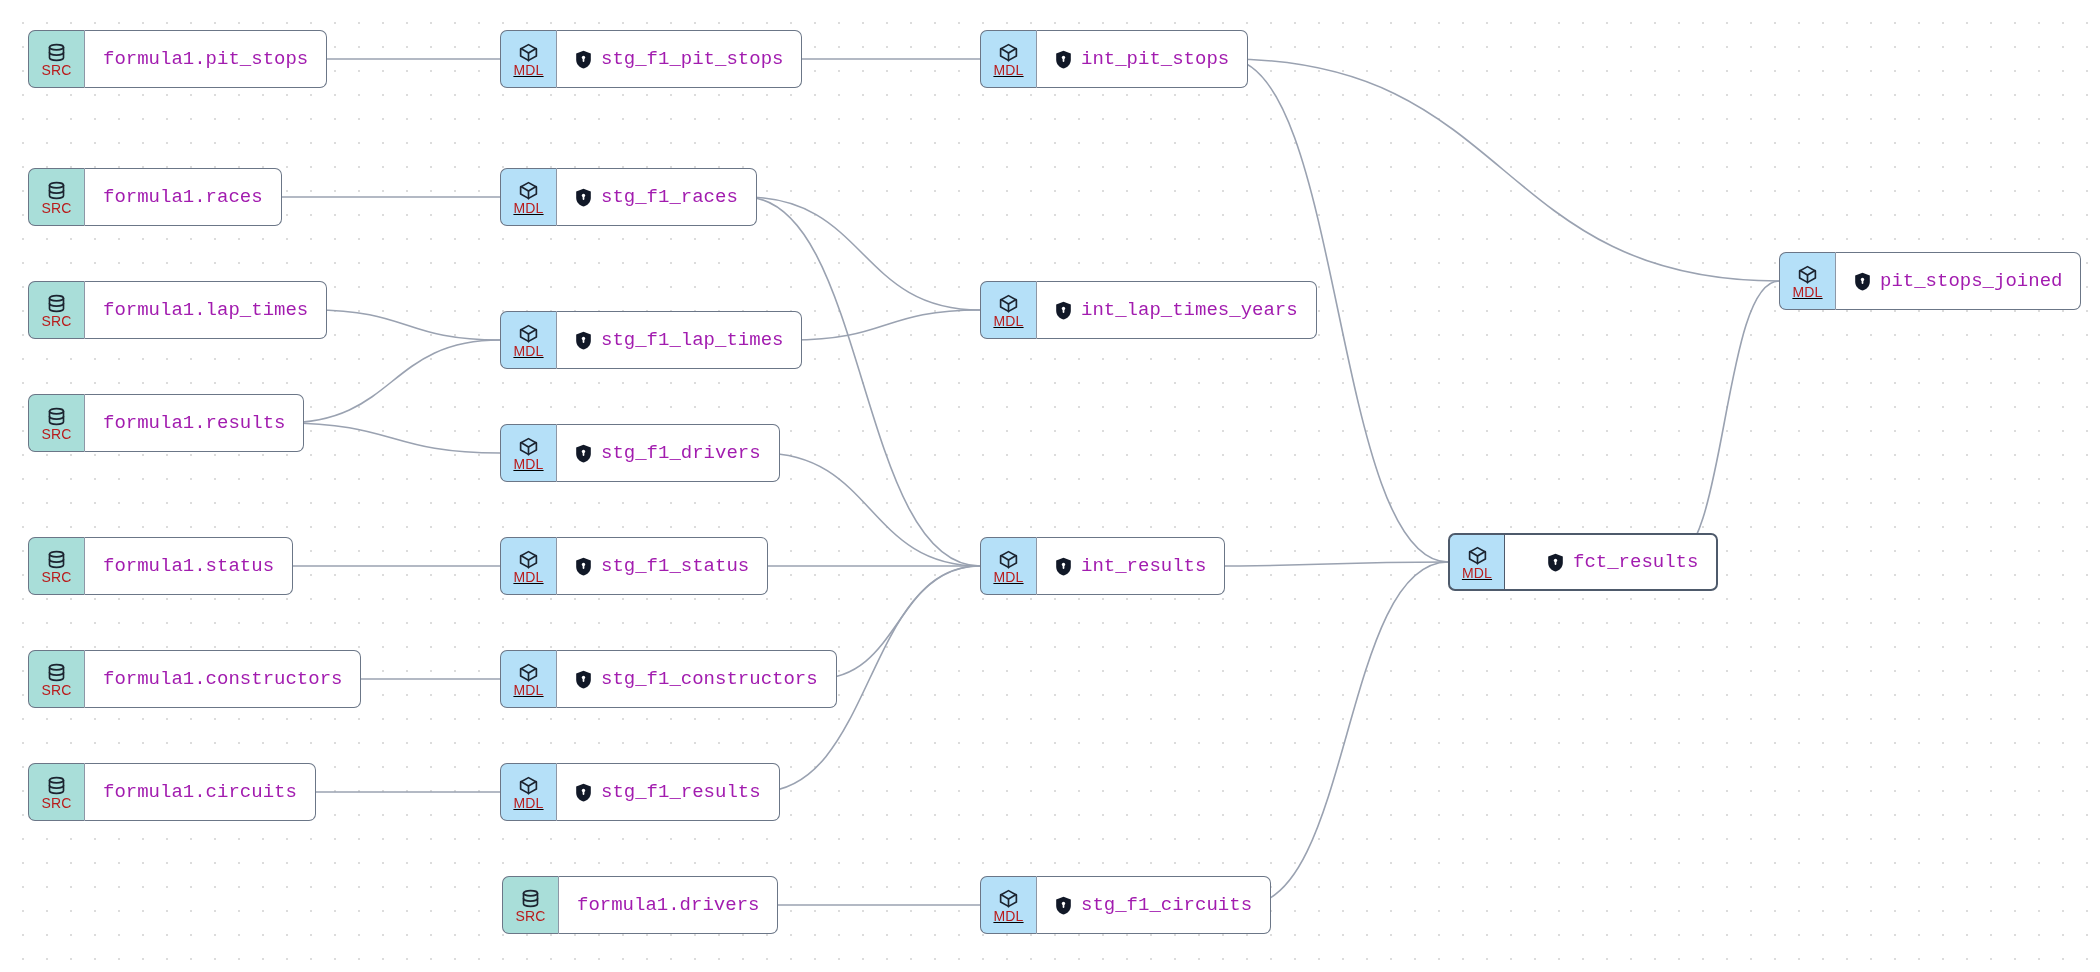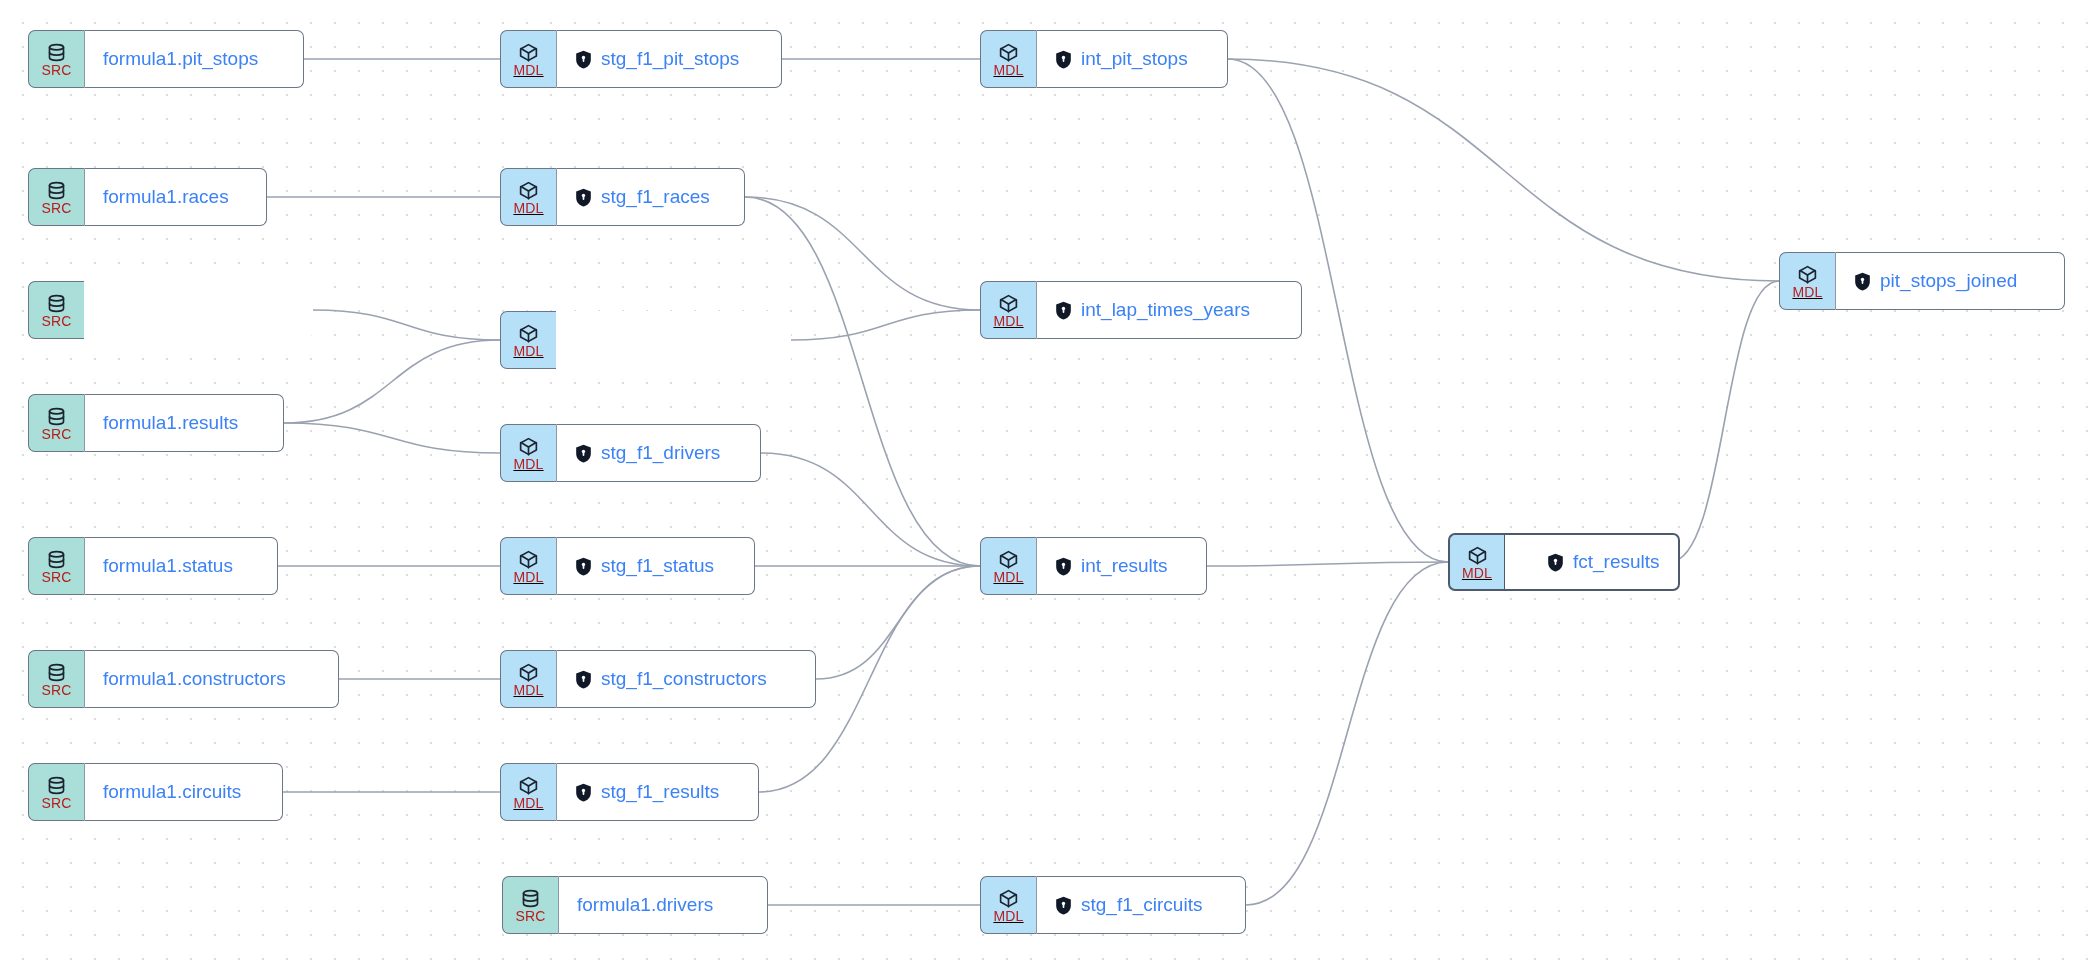--- a/index.html
+++ b/index.html
@@ -83,23 +83,23 @@
     border-left: 1.2px solid #8d97a6;
     border-radius: 0 7px 7px 0;
     background: #ffffff;
   }
   .node.emphasis .badge,
   .node.emphasis .body { border-color: #4e5a6b; border-width: 2px; }
   .node.emphasis .body { border-left-width: 1.4px; padding-left: 42px; }
 
   .node .label {
     font-size: 19px;
-    color: #3b82f6;
+    color: #a21caf;
     white-space: nowrap;
-    font-family: Liberation Sans, sans-serif;
+    font-family: Liberation Mono, monospace;
   }
   .shield { line-height: 0; display: block; flex: 0 0 auto; }
 </style>
 </head>
 <body>
 
 <div id="canvas">
   <svg id="edge-layer" viewBox="0 0 2100 972" width="2100" height="972" xmlns="http://www.w3.org/2000/svg">
       <path d="M 304 59 C 405.92 59, 398.08 59, 500 59" fill="none" stroke="#9aa2b1" stroke-width="1.6"></path>
       <path d="M 267 197 C 388.16 197, 378.84 197, 500 197" fill="none" stroke="#9aa2b1" stroke-width="1.6"></path>
@@ -153,20 +153,23 @@
       </div>
       <div class="node src" style="left: 28px; top: 281px; width: 285px;">
         <div class="badge">
           <span class="bicon"><svg width="21" height="21" viewBox="0 0 24 24" fill="none" stroke="#1c2430" stroke-width="1.9" stroke-linecap="round" stroke-linejoin="round">
               <ellipse cx="12" cy="6" rx="8" ry="3"></ellipse>
               <path d="M4 6v12c0 1.66 3.58 3 8 3s8-1.34 8-3V6"></path>
               <path d="M4 12c0 1.66 3.58 3 8 3s8-1.34 8-3"></path>
             </svg></span>
           <span class="btext">SRC</span>
         </div>
+        <div class="body">
+          <span class="label">formula1.lap_times</span>
+        </div>
       </div>
       <div class="node src" style="left: 28px; top: 394px; width: 256px;">
         <div class="badge">
           <span class="bicon"><svg width="21" height="21" viewBox="0 0 24 24" fill="none" stroke="#1c2430" stroke-width="1.9" stroke-linecap="round" stroke-linejoin="round">
               <ellipse cx="12" cy="6" rx="8" ry="3"></ellipse>
               <path d="M4 6v12c0 1.66 3.58 3 8 3s8-1.34 8-3V6"></path>
               <path d="M4 12c0 1.66 3.58 3 8 3s8-1.34 8-3"></path>
             </svg></span>
           <span class="btext">SRC</span>
         </div>
@@ -263,20 +266,28 @@
         </div>
       </div>
       <div class="node mdl" style="left: 500px; top: 311px; width: 291px;">
         <div class="badge">
           <span class="bicon"><svg width="21" height="21" viewBox="0 0 24 24" fill="none" stroke="#1c2430" stroke-width="1.9" stroke-linecap="round" stroke-linejoin="round">
               <path d="M21 16V8l-9-5-9 5v8l9 5 9-5z"></path>
               <path d="M3.3 7.5 12 12.5l8.7-5"></path>
               <path d="M12 12.5V21.5"></path>
             </svg></span>
           <span class="btext">MDL</span>
+        </div>
+        <div class="body">
+          <span class="shield"><svg width="17" height="19" viewBox="0 0 20 22" xmlns="http://www.w3.org/2000/svg">
+              <path d="M10 0.6 1.4 4v7.4C1.4 16.6 5 20.4 10 21.6c5-1.2 8.6-5 8.6-10.2V4L10 0.6z" fill="#111827"></path>
+              <circle cx="10" cy="8.6" r="2.0" fill="#ffffff"></circle>
+              <rect x="9" y="9.4" width="2" height="4.4" rx="1" fill="#ffffff"></rect>
+            </svg></span>
+          <span class="label">stg_f1_lap_times</span>
         </div>
       </div>
       <div class="node mdl" style="left: 500px; top: 424px; width: 261px;">
         <div class="badge">
           <span class="bicon"><svg width="21" height="21" viewBox="0 0 24 24" fill="none" stroke="#1c2430" stroke-width="1.9" stroke-linecap="round" stroke-linejoin="round">
               <path d="M21 16V8l-9-5-9 5v8l9 5 9-5z"></path>
               <path d="M3.3 7.5 12 12.5l8.7-5"></path>
               <path d="M12 12.5V21.5"></path>
             </svg></span>
           <span class="btext">MDL</span>

